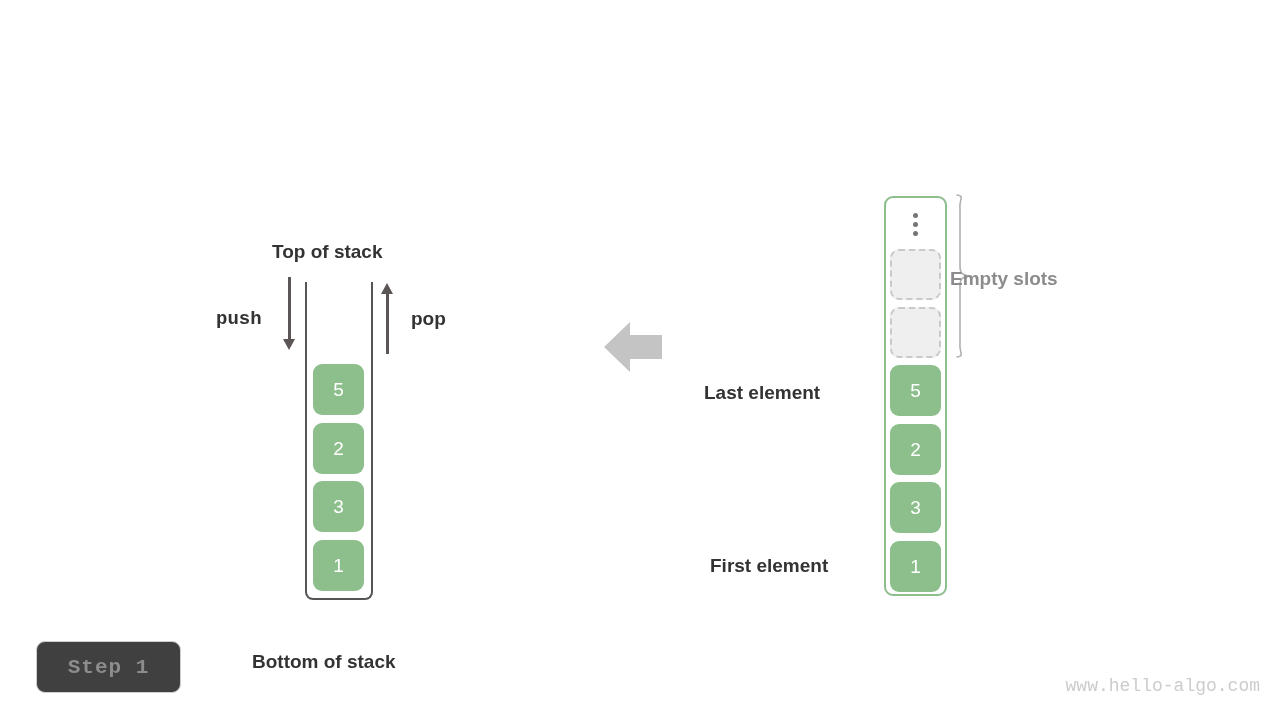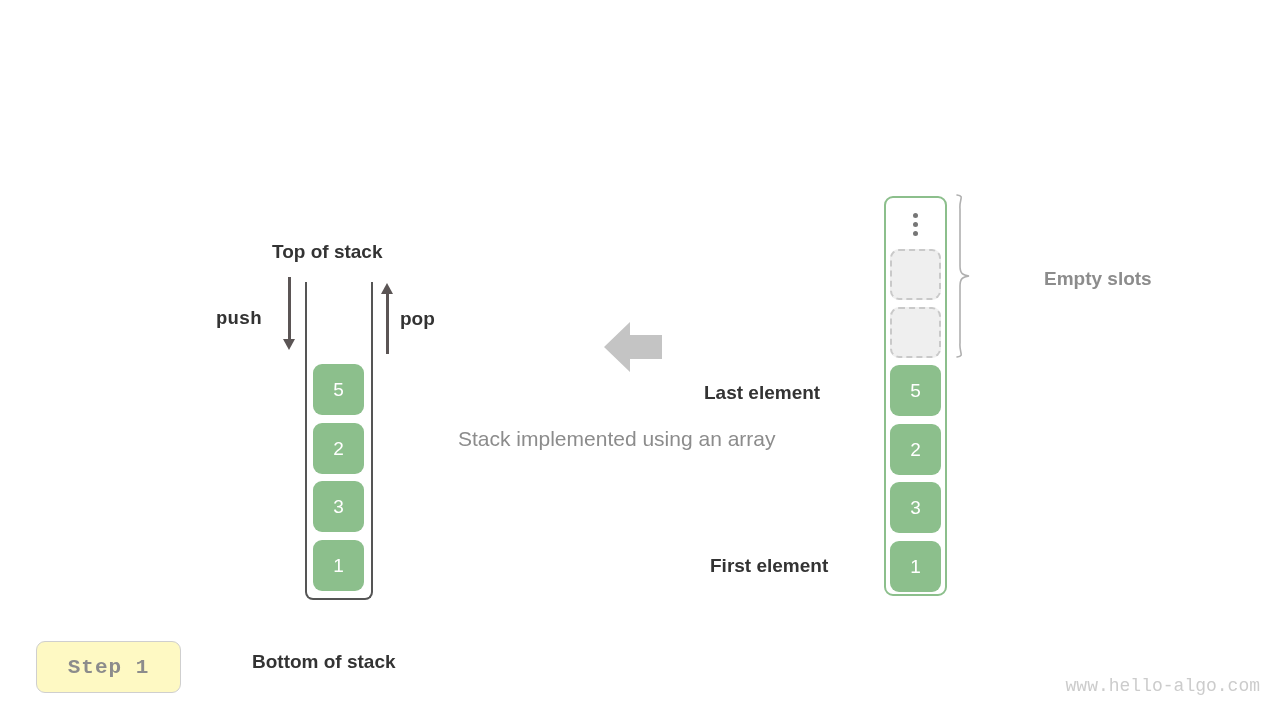--- a/index.html
+++ b/index.html
@@ -138,21 +138,21 @@
 
   
   #step-badge {
     position: absolute;
     left: 36px;
     top: 641px;
     width: 145px;
     height: 52px;
     border: 1px solid #cfcfcf;
     border-radius: 9px;
-    background: #fef9c3;
+    background: #404040;
     display: flex;
     align-items: center;
     justify-content: center;
     font-family: "Liberation Mono", monospace;
     font-size: 21px;
     font-weight: bold;
     color: #8c8c8c;
     letter-spacing: 1px;
     box-sizing: border-box;
   }
@@ -170,21 +170,21 @@
 </style>
 </head>
 <body>
 
 <div id="canvas">
 
   <div class="lbl-bold" style="left:272px; top:241px;">Top of stack</div>
 
   <div class="lbl-bold" style="left:216px; top:308px;font-family:Liberation Mono, monospace;">push</div>
 
-  <div class="lbl-bold" style="left:400px; top:308px;">pop</div>
+  <div class="lbl-bold" style="left:411px; top:308px;">pop</div>
 
   <div>
     <div class="arrow-line" style="left:288px; top:277px; height:63px;"></div>
     <div class="arrow-head down" style="left:283px; top:339px;"></div>
   </div>
 
   <div>
     <div class="arrow-line" style="left:386px; top:294px; height:60px;"></div>
     <div class="arrow-head up" style="left:381px; top:283px;"></div>
   </div>
@@ -195,21 +195,20 @@
     <div class="cell" style="left:6px; top:199px;">3</div>
     <div class="cell" style="left:6px; top:258px;">1</div>
   </div>
 
   <div class="lbl-bold" style="left:252px; top:651px;">Bottom of stack</div>
 
   <svg id="transform-arrow" viewBox="0 0 58 50">
     <polygon points="0,25 26,0 26,13 58,13 58,37 26,37 26,50" fill="#c4c4c4"></polygon>
   </svg>
 
-  <div class="caption" style="left:458px; top:427px;">Stack implemented using an array</div>
 
   <div class="lbl-bold" style="left:704px; top:382px;">Last element</div>
 
   <div class="lbl-bold" style="left:710px; top:555px;">First element</div>
 
   <div id="right-array-container">
 
     <div>
       <div class="ellipsis-dot" style="left:27px; top:15px;"></div>
       <div class="ellipsis-dot" style="left:27px; top:24px;"></div>
@@ -223,19 +222,19 @@
     <div class="cell" style="left:4px; top:226px;">2</div>
     <div class="cell" style="left:4px; top:284px;">3</div>
     <div class="cell" style="left:4px; top:343px;">1</div>
   </div>
 
   <svg id="empty-slots-brace" viewBox="0 0 20 166">
     <path d="M4,2 C12,3 6,6 7,16 L7,73 C7,81 10,82 16,83 C10,84 7,85 7,93 L7,150
              C6,160 12,163 4,164" fill="none" stroke="#b0b0b0" stroke-width="1.6" stroke-linecap="round"></path>
   </svg>
 
-  <div class="lbl-gray" style="left:1044px; top:268px;">Empty slots</div>
+  <div class="lbl-gray" style="left:950px; top:268px;">Empty slots</div>
 
   <div id="step-badge">Step 1</div>
 
   <div id="watermark">www.hello-algo.com</div>
 
 </div>
 
 </body></html>

